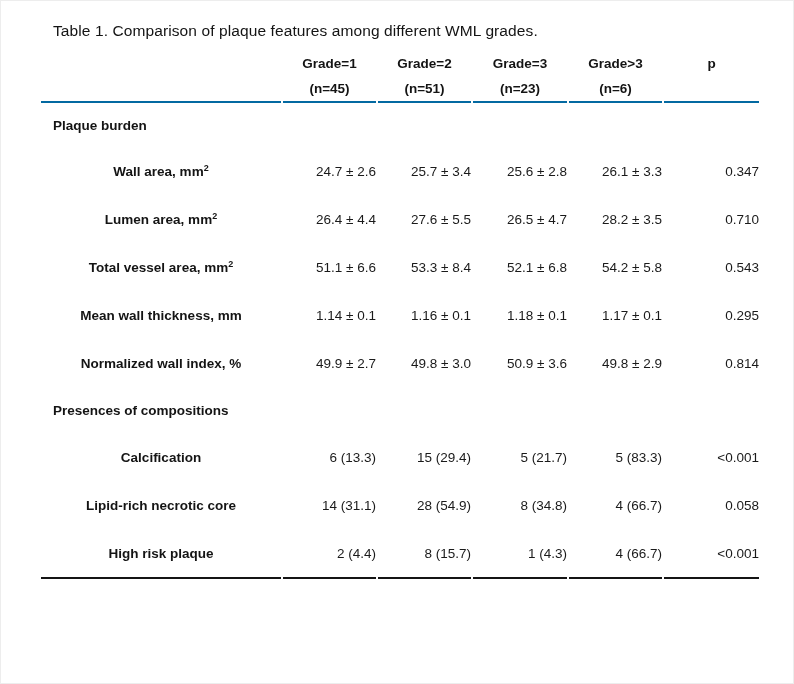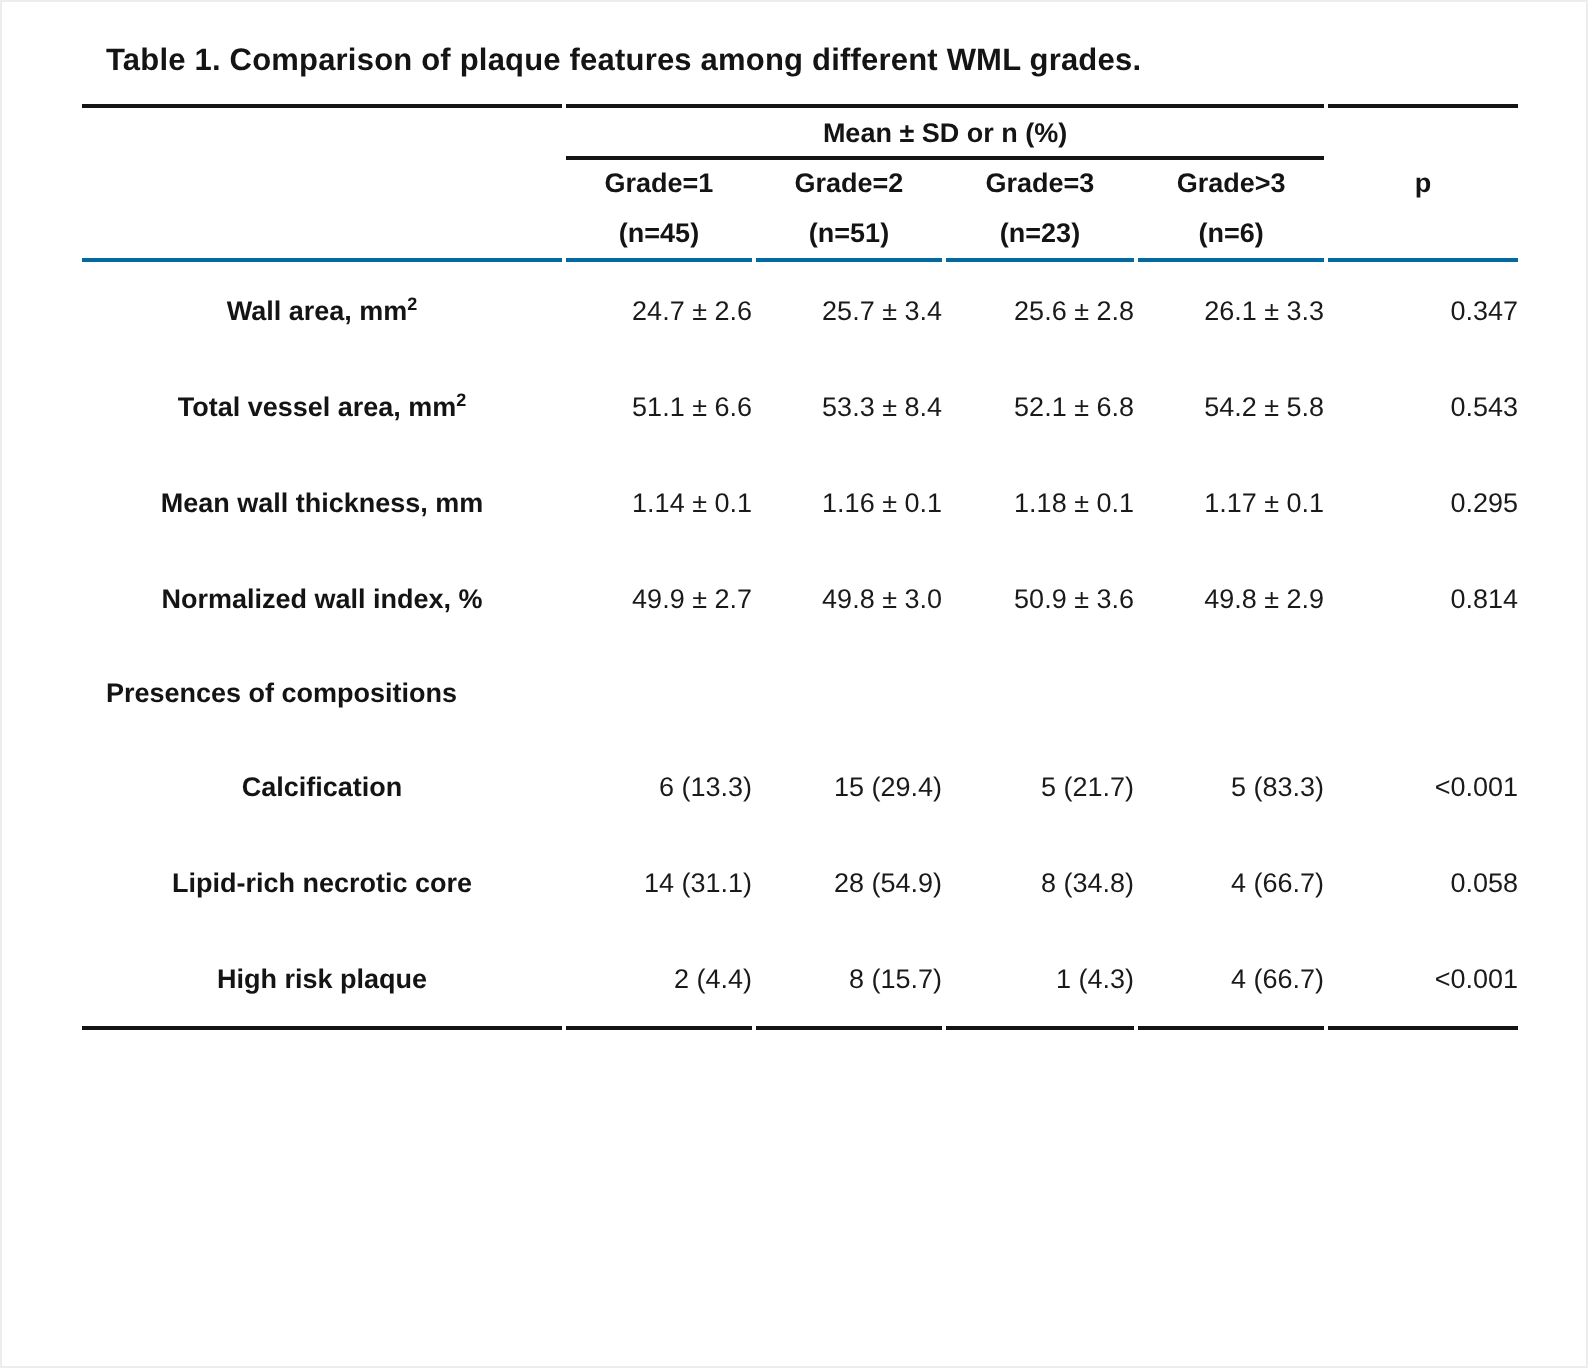--- a/index.html
+++ b/index.html
@@ -17,21 +17,21 @@
   .page {
     box-sizing: border-box;
     width: 794px;
     height: 684px;
     background: #ffffff;
     border: 1px solid #ededed;
   }
   .title {
     margin: 21px 0 0 52px;
     font-size: 15.5px;
-    font-weight: bold;
+    font-weight: normal;
     letter-spacing: 0.1px;
     color: #141414;
   }
   table.tbl {
     border-collapse: separate;
     border-spacing: 2px 0;
     table-layout: fixed;
     width: 722px;
     margin: 12px 0 0 38px;
     font-size: 13.5px;
@@ -90,54 +90,60 @@
     <colgroup>
       <col style="width:240px">
       <col style="width:93px">
       <col style="width:93px">
       <col style="width:94px">
       <col style="width:93px">
       <col style="width:95px">
     </colgroup>
 
     <tbody>
-        <tr class="hr1">
-      <td class="rt"></td>
-      <td class="rt rm span-head" colspan="4">Mean ± SD or n (%)</td>
-      <td class="rt"></td>
-    </tr>
 
     <tr class="hr2">
       <td></td>
       <td class="col-head">Grade=1</td>
       <td class="col-head">Grade=2</td>
       <td class="col-head">Grade=3</td>
       <td class="col-head">Grade&gt;3</td>
       <td class="col-head">p</td>
     </tr>
 
     <tr class="hr3">
       <td class="rh"></td>
       <td class="rh col-head">(n=45)</td>
       <td class="rh col-head">(n=51)</td>
       <td class="rh col-head">(n=23)</td>
       <td class="rh col-head">(n=6)</td>
       <td class="rh"></td>
     </tr>
 
+    <tr class="section">
+      <td colspan="6">Plaque burden</td>
+    </tr>
 
     <tr class="data">
       <td class="row-label"><span>Wall area, mm</span><sup class="unit-sup">2</sup></td>
       <td class="val">24.7 ± 2.6</td>
       <td class="val">25.7 ± 3.4</td>
       <td class="val">25.6 ± 2.8</td>
       <td class="val">26.1 ± 3.3</td>
       <td class="val">0.347</td>
     </tr>
 
+    <tr class="data">
+      <td class="row-label"><span>Lumen area, mm</span><sup class="unit-sup">2</sup></td>
+      <td class="val">26.4 ± 4.4</td>
+      <td class="val">27.6 ± 5.5</td>
+      <td class="val">26.5 ± 4.7</td>
+      <td class="val">28.2 ± 3.5</td>
+      <td class="val">0.710</td>
+    </tr>
 
     <tr class="data">
       <td class="row-label"><span>Total vessel area, mm</span><sup class="unit-sup">2</sup></td>
       <td class="val">51.1 ± 6.6</td>
       <td class="val">53.3 ± 8.4</td>
       <td class="val">52.1 ± 6.8</td>
       <td class="val">54.2 ± 5.8</td>
       <td class="val">0.543</td>
     </tr>
 

